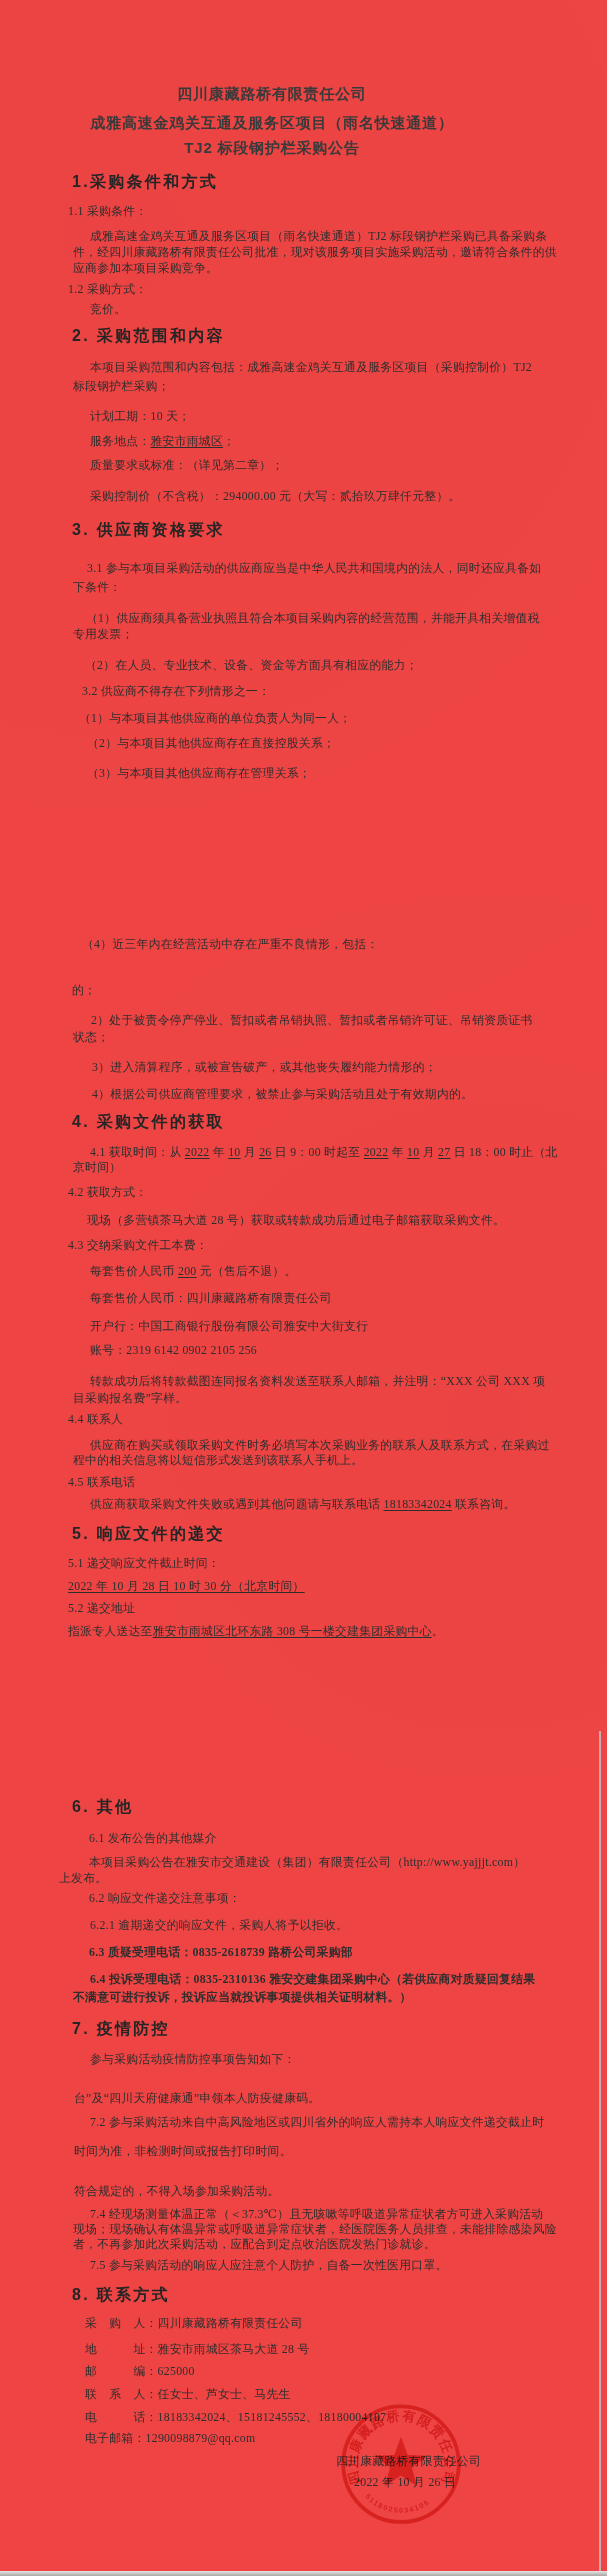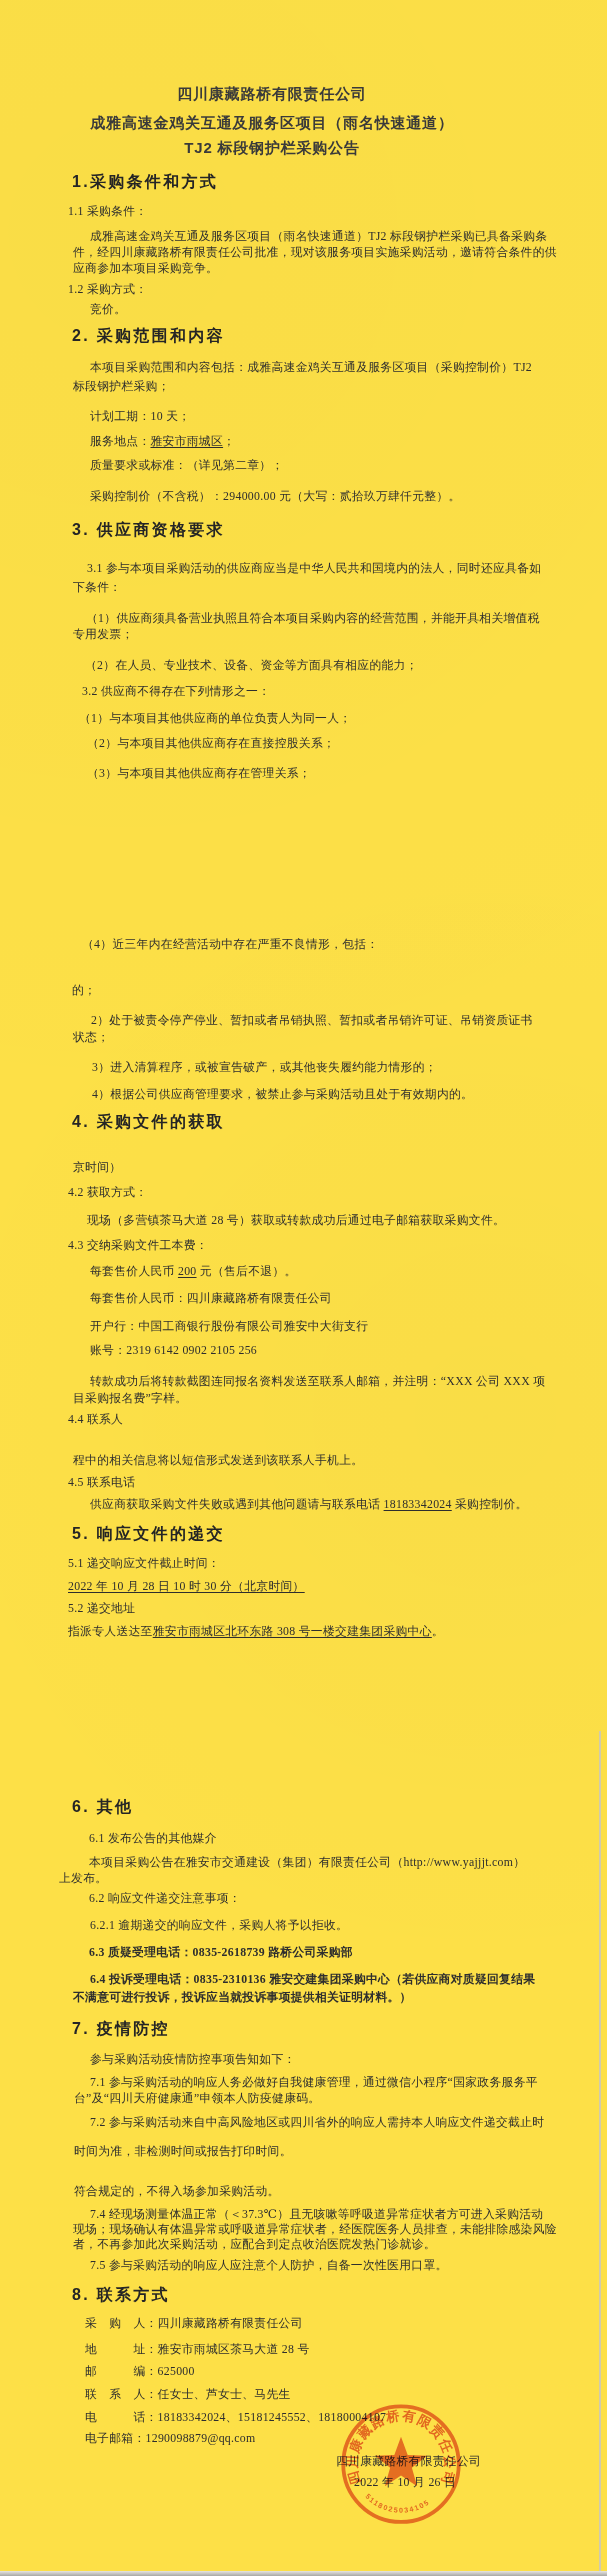--- a/index.html
+++ b/index.html
@@ -1,16 +1,16 @@
 <!DOCTYPE html>
 <html style="font-size:12px"><head>
 <meta charset="utf-8">
 <style>
   html,body{margin:0;padding:0;}
-  #scan{position:relative;width:607px;height:2576px;background:#fde047;overflow:hidden;
+  #scan{position:relative;width:607px;height:2576px;background:#ef4444;overflow:hidden;
         font-family:"Liberation Serif","DejaVu Serif",serif;}
   .ln{position:absolute;white-space:pre;font-size:11.8px;line-height:16px;color:#2e2e2e;
       letter-spacing:0.3px;font-family:"Liberation Serif","DejaVu Serif",serif;}
   .hd{position:absolute;white-space:pre;font:700 16px/20px "Liberation Sans","DejaVu Sans",sans-serif;
       color:#252525;letter-spacing:2.3px;}
   .ttl{position:absolute;left:272px;transform:translateX(-50%);white-space:pre;
        font:600 15px/20px "Liberation Sans","DejaVu Sans",sans-serif;color:#3a3a3a;letter-spacing:0.8px;}
   .b{font-weight:700;}
   .u{text-decoration:underline;text-underline-offset:2.3px;}
   .seal{position:absolute;left:325px;top:2392px;width:152px;height:152px;
@@ -61,54 +61,55 @@
   <div class="ln" style="left:87px;top:765px">（3）与本项目其他供应商存在管理关系；</div>
 
   <div class="ln" style="left:82px;top:936px">（4）近三年内在经营活动中存在严重不良情形，包括：</div>
   <div class="ln" style="left:72px;top:982px">的；</div>
   <div class="ln" style="left:91px;top:1012px">2）处于被责令停产停业、暂扣或者吊销执照、暂扣或者吊销许可证、吊销资质证书</div>
   <div class="ln" style="left:73px;top:1029px">状态；</div>
   <div class="ln" style="left:92px;top:1059px">3）进入清算程序，或被宣告破产，或其他丧失履约能力情形的；</div>
   <div class="ln" style="left:92px;top:1086px">4）根据公司供应商管理要求，被禁止参与采购活动且处于有效期内的。</div>
 
   <div class="hd" style="left:72px;top:1112px">4. 采购文件的获取</div>
+  <div class="ln" style="left:90px;top:1144px"><span>4.1 获取时间：从 </span><span class="u">2022</span><span> 年 </span><span class="u">10</span><span> 月 </span><span class="u">26</span><span> 日 9：00 时起至 </span><span class="u">2022</span><span> 年 </span><span class="u">10</span><span> 月 </span><span class="u">27</span><span> 日 18：00 时止（北</span></div>
   <div class="ln" style="left:73px;top:1159px">京时间）</div>
   <div class="ln" style="left:68px;top:1184px">4.2 获取方式：</div>
   <div class="ln" style="left:87px;top:1212px">现场（多营镇茶马大道 28 号）获取或转款成功后通过电子邮箱获取采购文件。</div>
   <div class="ln" style="left:68px;top:1237px">4.3 交纳采购文件工本费：</div>
   <div class="ln" style="left:90px;top:1263px"><span>每套售价人民币 </span><span class="u">200</span><span> 元（售后不退）。</span></div>
   <div class="ln" style="left:90px;top:1290px">每套售价人民币：四川康藏路桥有限责任公司</div>
   <div class="ln" style="left:90px;top:1318px">开户行：中国工商银行股份有限公司雅安中大街支行</div>
   <div class="ln" style="left:90px;top:1342px">账号：2319 6142 0902 2105 256</div>
   <div class="ln" style="left:90px;top:1373px">转款成功后将转款截图连同报名资料发送至联系人邮箱，并注明：“XXX 公司 XXX 项</div>
   <div class="ln" style="left:73px;top:1390px">目采购报名费”字样。</div>
   <div class="ln" style="left:68px;top:1411px">4.4 联系人</div>
+  <div class="ln" style="left:90px;top:1437px">供应商在购买或领取采购文件时务必填写本次采购业务的联系人及联系方式，在采购过</div>
   <div class="ln" style="left:73px;top:1452px">程中的相关信息将以短信形式发送到该联系人手机上。</div>
   <div class="ln" style="left:68px;top:1474px">4.5 联系电话</div>
-  <div class="ln" style="left:90px;top:1496px"><span>供应商获取采购文件失败或遇到其他问题请与联系电话 </span><span class="u">18183342024</span><span> 采购控制价。</span></div>
+  <div class="ln" style="left:90px;top:1496px"><span>供应商获取采购文件失败或遇到其他问题请与联系电话 </span><span class="u">18183342024</span><span> 联系咨询。</span></div>
 
   <div class="hd" style="left:72px;top:1524px">5. 响应文件的递交</div>
   <div class="ln" style="left:68px;top:1555px">5.1 递交响应文件截止时间：</div>
   <div class="ln u" style="left:68px;top:1578px">2022 年 10 月 28 日 10 时 30 分（北京时间）</div>
   <div class="ln" style="left:68px;top:1600px">5.2 递交地址</div>
   <div class="ln" style="left:68px;top:1623px"><span>指派专人送达至</span><span class="u">雅安市雨城区北环东路 308 号一楼交建集团采购中心</span><span>。</span></div>
 
   <div class="hd" style="left:72px;top:1797px">6. 其他</div>
   <div class="ln" style="left:89px;top:1830px">6.1 发布公告的其他媒介</div>
   <div class="ln" style="left:89px;top:1854px">本项目采购公告在雅安市交通建设（集团）有限责任公司（http://www.yajjjt.com）</div>
   <div class="ln" style="left:59px;top:1870px">上发布。</div>
   <div class="ln" style="left:89px;top:1890px">6.2 响应文件递交注意事项：</div>
   <div class="ln" style="left:90px;top:1917px">6.2.1 逾期递交的响应文件，采购人将予以拒收。</div>
   <div class="ln b" style="left:89px;top:1944px">6.3 质疑受理电话：0835-2618739 路桥公司采购部</div>
   <div class="ln b" style="left:90px;top:1971px">6.4 投诉受理电话：0835-2310136 雅安交建集团采购中心（若供应商对质疑回复结果</div>
   <div class="ln b" style="left:73px;top:1989px">不满意可进行投诉，投诉应当就投诉事项提供相关证明材料。）</div>
 
   <div class="hd" style="left:72px;top:2019px">7. 疫情防控</div>
   <div class="ln" style="left:90px;top:2051px">参与采购活动疫情防控事项告知如下：</div>
-  <div class="ln" style="left:90px;top:2074px">7.1 参与采购活动的响应人务必做好自我健康管理，通过微信小程序“国家政务服务平</div>
   <div class="ln" style="left:74px;top:2090px">台”及“四川天府健康通”申领本人防疫健康码。</div>
   <div class="ln" style="left:90px;top:2114px">7.2 参与采购活动来自中高风险地区或四川省外的响应人需持本人响应文件递交截止时</div>
   <div class="ln" style="left:74px;top:2143px">时间为准，非检测时间或报告打印时间。</div>
   <div class="ln" style="left:74px;top:2183px">符合规定的，不得入场参加采购活动。</div>
   <div class="ln" style="left:90px;top:2206px">7.4 经现场测量体温正常（＜37.3℃）且无咳嗽等呼吸道异常症状者方可进入采购活动</div>
   <div class="ln" style="left:73px;top:2221px">现场；现场确认有体温异常或呼吸道异常症状者，经医院医务人员排查，未能排除感染风险</div>
   <div class="ln" style="left:73px;top:2236px">者，不再参加此次采购活动，应配合到定点收治医院发热门诊就诊。</div>
   <div class="ln" style="left:90px;top:2257px">7.5 参与采购活动的响应人应注意个人防护，自备一次性医用口罩。</div>
 
   <div class="hd" style="left:72px;top:2285px">8. 联系方式</div>

